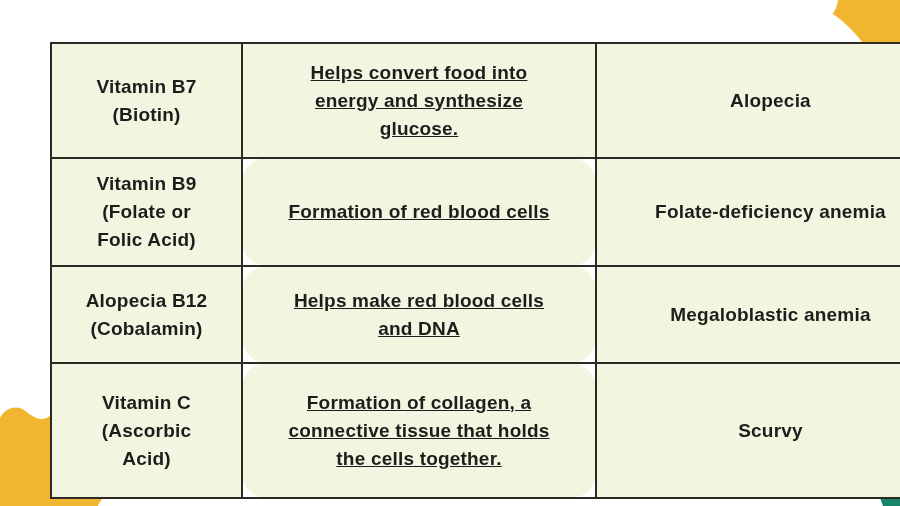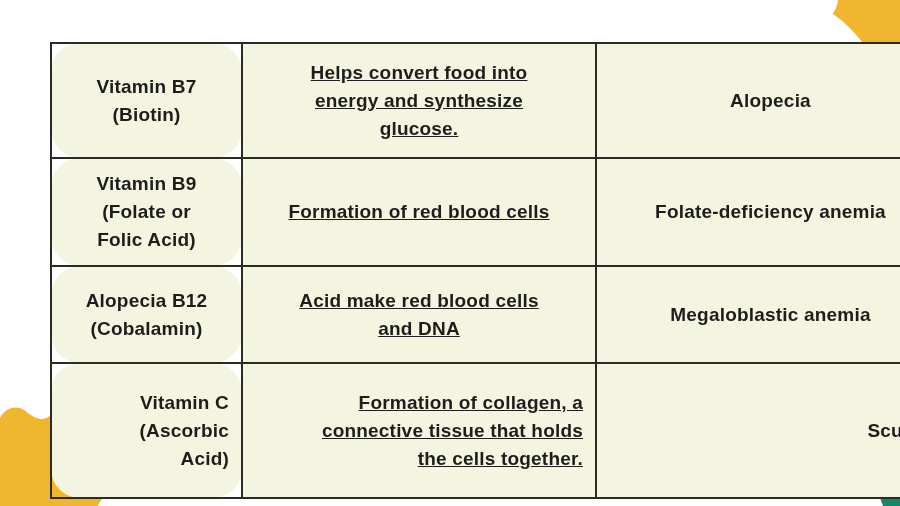--- a/index.html
+++ b/index.html
@@ -35,28 +35,28 @@
     color: #1e1d1b;
     font-weight: 700;
     font-size: 19px;
     line-height: 28px;
     letter-spacing: 0.2px;
     vertical-align: middle;
     padding: 6px 12px;
     white-space: pre-line;
     text-align: center;
   }
-  .col-name   { width: 165px; border-radius: 29px; }
+  .col-name   { width: 165px; }
   .col-func   { width: 328px; text-decoration: underline; }
   .col-defic  { width: 323px; }
   .row-1 td { height: 101px; }
   .row-2 td { height: 94px; margin-top: 26px; }
   .row-3 td { height: 83px; }
-  .row-4 td { height: 121px; text-align: right; }
-  .align-left { text-align: left; }
+  .row-4 td { height: 121px; }
+  .align-left { text-align: left; border-radius: 25px; }
 </style>
 </head>
 <body>
 
 <div class="canvas">
 
   <svg class="deco-layer" viewBox="0 0 900 506" width="900" height="506" aria-hidden="true">
 
     <g>
       <path fill="#f1b62f" d="M 812 0 L 900 0 L 900 64
@@ -99,21 +99,21 @@
       <tr class="row-2">
         <td class="col-name">Vitamin B9
 (Folate or
 Folic Acid)</td>
         <td class="col-func align-left">Formation of red blood cells</td>
         <td class="col-defic">Folate-deficiency anemia</td>
       </tr>
       <tr class="row-3">
         <td class="col-name">Alopecia B12
 (Cobalamin)</td>
-        <td class="col-func align-left">Acid make red blood cells
+        <td class="col-func align-left">Helps make red blood cells
 and DNA</td>
         <td class="col-defic">Megaloblastic anemia</td>
       </tr>
       <tr class="row-4">
         <td class="col-name">Vitamin C
 (Ascorbic
 Acid)</td>
         <td class="col-func align-left">Formation of collagen, a
 connective tissue that holds
 the cells together.</td>

